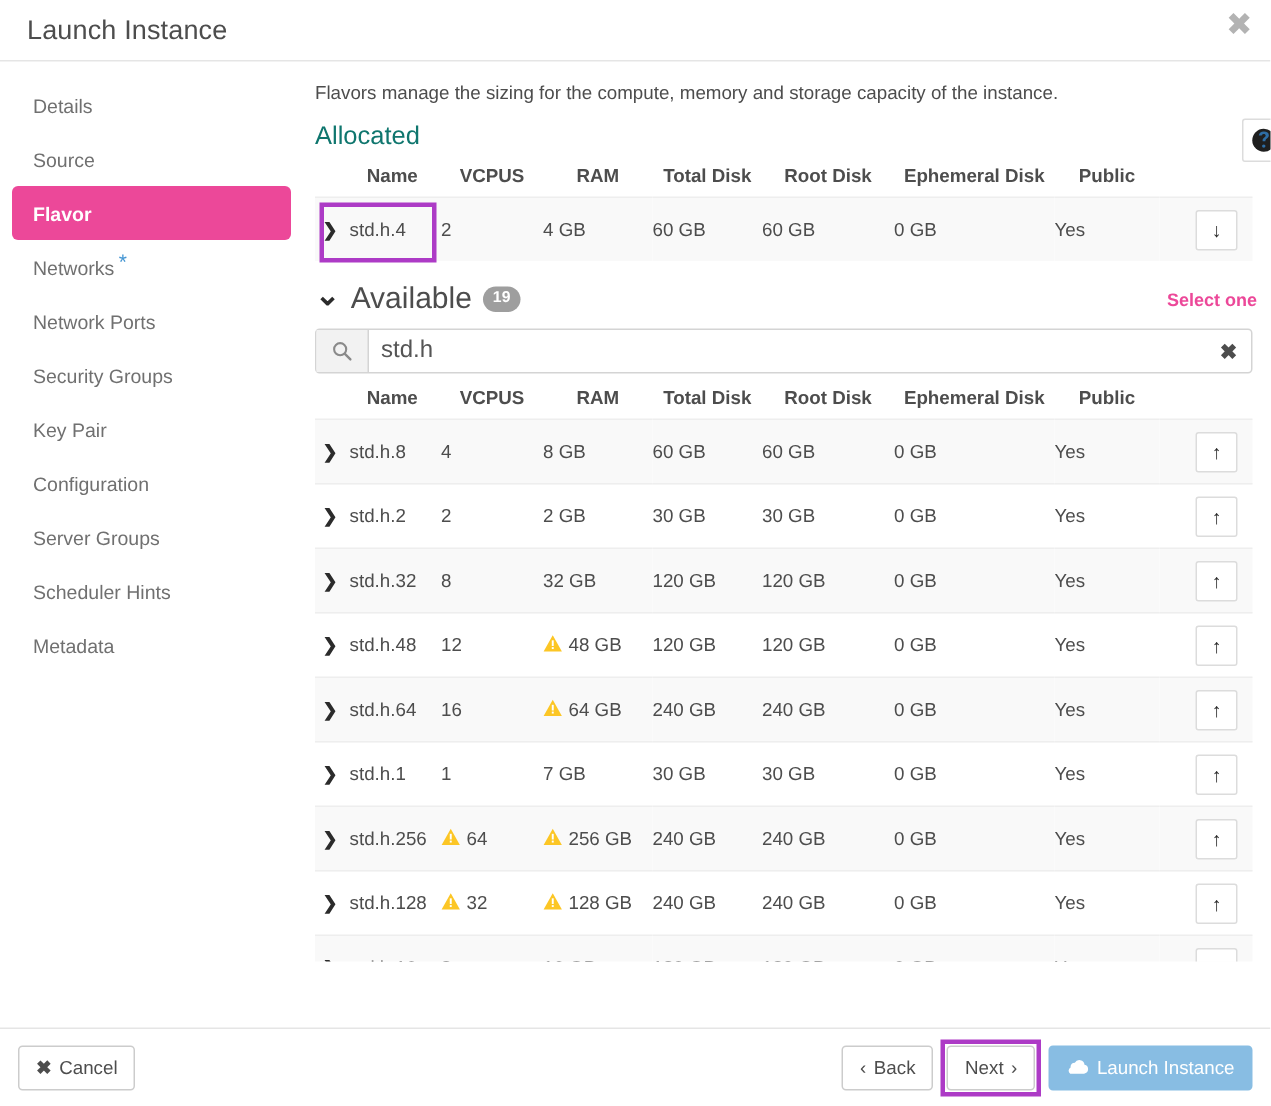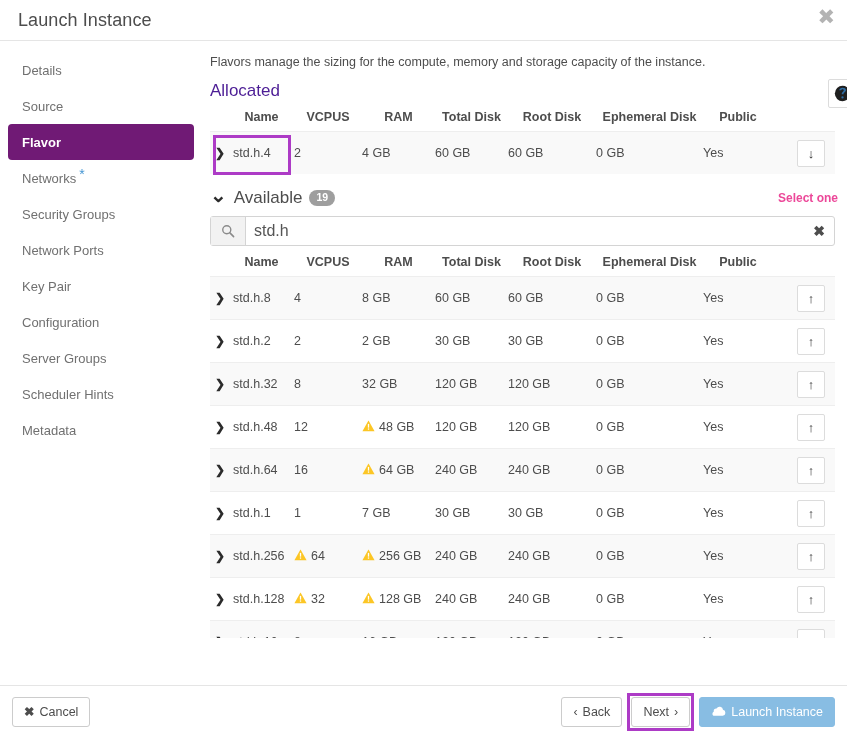--- a/index.html
+++ b/index.html
@@ -64,21 +64,21 @@
     display: flex;
     align-items: center;
     border-radius: 4px;
     color: #707070;
     font-size: 13px;
     cursor: pointer;
     white-space: nowrap;
     text-align: right;
   }
   .nav-item.active {
-    background: #701a75;
+    background: #ec4899;
     color: #ffffff;
     font-weight: bold;
   }
   .req-dot {
     color: #4596d3;
     font-size: 14px;
     line-height: 1;
     margin-left: 3px;
     position: relative;
     top: -4px;
@@ -108,21 +108,21 @@
     background: #fff;
     border-radius: 2px;
     display: flex;
     align-items: center;
     justify-content: center;
     cursor: pointer;
     box-sizing: border-box;
   }
   .section-label {
     font-size: 17px;
-    color: #4c1d95;
+    color: #0f766e;
     margin: 0 0 4px 0;
     font-weight: normal;
   }
 
   
   table.flavor-table {
     width: 625px;
     border-collapse: collapse;
     table-layout: fixed;
   }
@@ -216,21 +216,21 @@
     gap: 7px;
     cursor: pointer;
   }
   .avail-caret {
     color: #2b2b2b;
     font-size: 13px;
     font-weight: bold;
     line-height: 1;
   }
   .avail-title {
-    font-size: 17px;
+    font-size: 20px;
     color: #4d4d4d;
   }
   .badge {
     background: #9e9e9e;
     color: #ffffff;
     border-radius: 9px;
     font-size: 10.5px;
     padding: 1px 7px 2px 7px;
     line-height: 1.25;
     font-weight: bold;
@@ -353,24 +353,24 @@
         <span>Source</span>
       </div>
       <div class="nav-item active">
         <span>Flavor</span>
       </div>
       <div class="nav-item">
         <span>Networks</span>
         <span class="req-dot">*</span>
       </div>
       <div class="nav-item">
+        <span>Network Ports</span>
+      </div>
+      <div class="nav-item">
         <span>Security Groups</span>
-      </div>
-      <div class="nav-item">
-        <span>Network Ports</span>
       </div>
       <div class="nav-item">
         <span>Key Pair</span>
       </div>
       <div class="nav-item">
         <span>Configuration</span>
       </div>
       <div class="nav-item">
         <span>Server Groups</span>
       </div>

